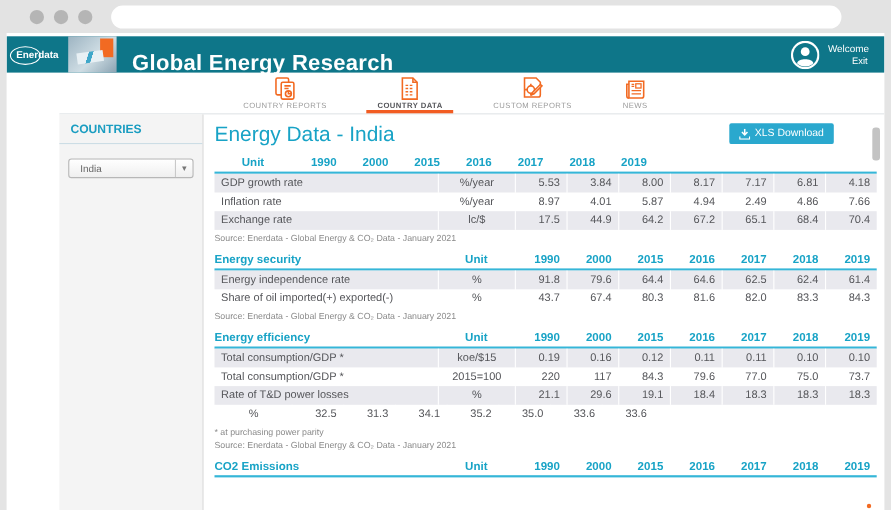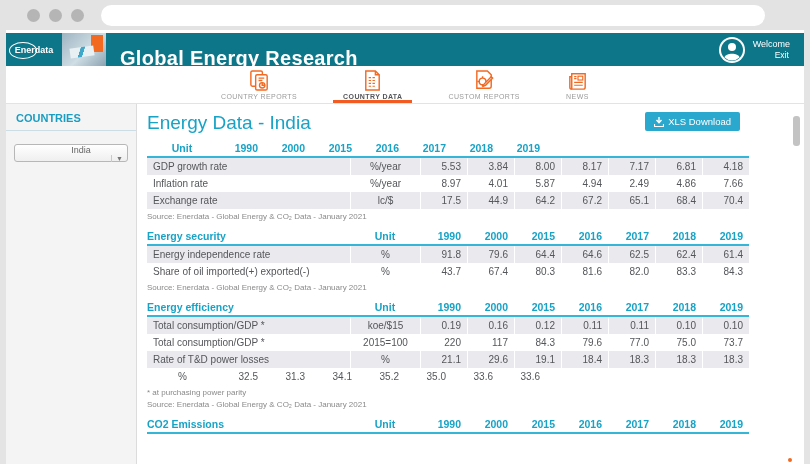--- a/index.html
+++ b/index.html
@@ -37,31 +37,31 @@
   
   .tabs { height:37px; display:flex; justify-content:center; gap:26px; }
   .tab { display:flex; flex-direction:column; align-items:center; padding:3px 10px 0; cursor:pointer;
       border-bottom:3px solid transparent; }
   .tab .ticon { height:23px; }
   .tab .tlabel { font-size:7px; color:#9b9b9b; letter-spacing:.4px; margin-top:1px; }
   .tab.active { border-bottom-color:#f25c22; }
   .tab.active .tlabel { color:#55565a; font-weight:bold; }
 
   
-  .content { display:flex; height:361px; border-top:1px solid #e0e4e7; }
+  .content { display:flex; height:361px; border-top:1px solid #e0e4e7;margin-left:48px; }
   .sidebar { width:131px; background:#f4f4f4; border-right:1px solid #dcdcdc; }
   .side-title { color:#1a9dc1; font-weight:bold; font-size:11px; padding:8px 10px 6px; border-bottom:1px solid #ccdde5; }
   .dropdown { margin:13px 8px 0; height:18px; background:linear-gradient(#fff,#efefef); border:1px solid #b7b7b7;
-      border-radius:3px; display:flex; align-items:center; font-size:9px; color:#666; padding-left:20px; cursor:pointer;flex-direction:column; }
+      border-radius:3px; display:flex; align-items:center; font-size:9px; color:#666; padding-left:10px; cursor:pointer; }
   .dd-caret { margin-left:auto; width:16px; align-self:stretch; border-left:1px solid #c9c9c9;
       display:flex; align-items:center; justify-content:center; color:#777; font-size:7px; }
 
   .main { flex:1; position:relative; padding:8px 0 0 10px; }
   .page-title { color:#18a3c6; font-size:19px; font-weight:400; margin-bottom:6px; }
-  .xls-btn { position:absolute; top:8px; right:64px; background:#2aa8ce; color:#fff; border:none; cursor:pointer;
+  .xls-btn { position:absolute; top:8px; right:46px; background:#2aa8ce; color:#fff; border:none; cursor:pointer;
       font-size:9.5px; font-family:inherit; padding:4px 9px; border-radius:2px; display:flex; align-items:center; gap:4px; }
 
   
   .tables { width:602px; }
   .tsection { margin-top:8px; }
   .thead { display:flex; align-items:flex-end; padding-bottom:2px; border-bottom:2px solid #35b6d8;
       color:#18a3c6; font-weight:bold; font-size:10.5px; }
   .trow { display:flex; height:17px; align-items:center; font-size:10px; color:#55565a; }
   .trow:nth-child(odd) { background:#e9e9ee; }
   .c-label { flex:1; padding-left:6px; white-space:nowrap; overflow:hidden; }

